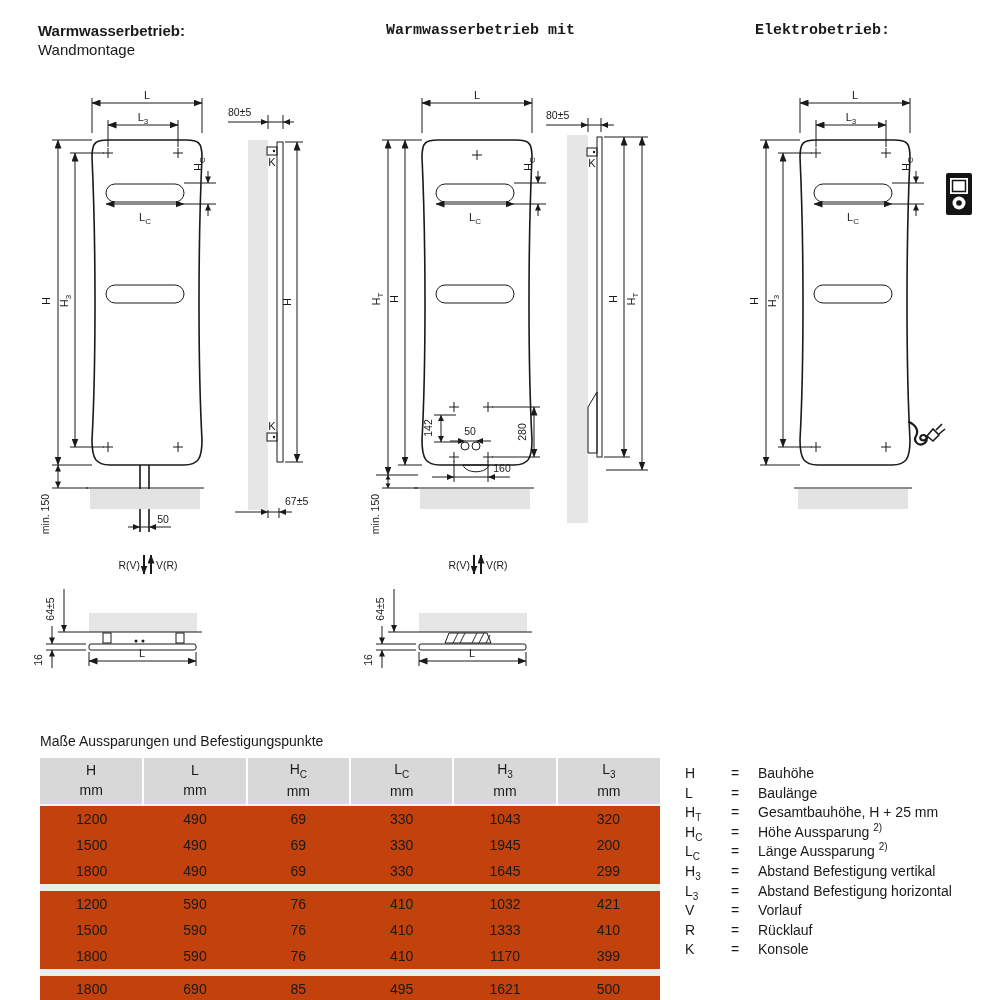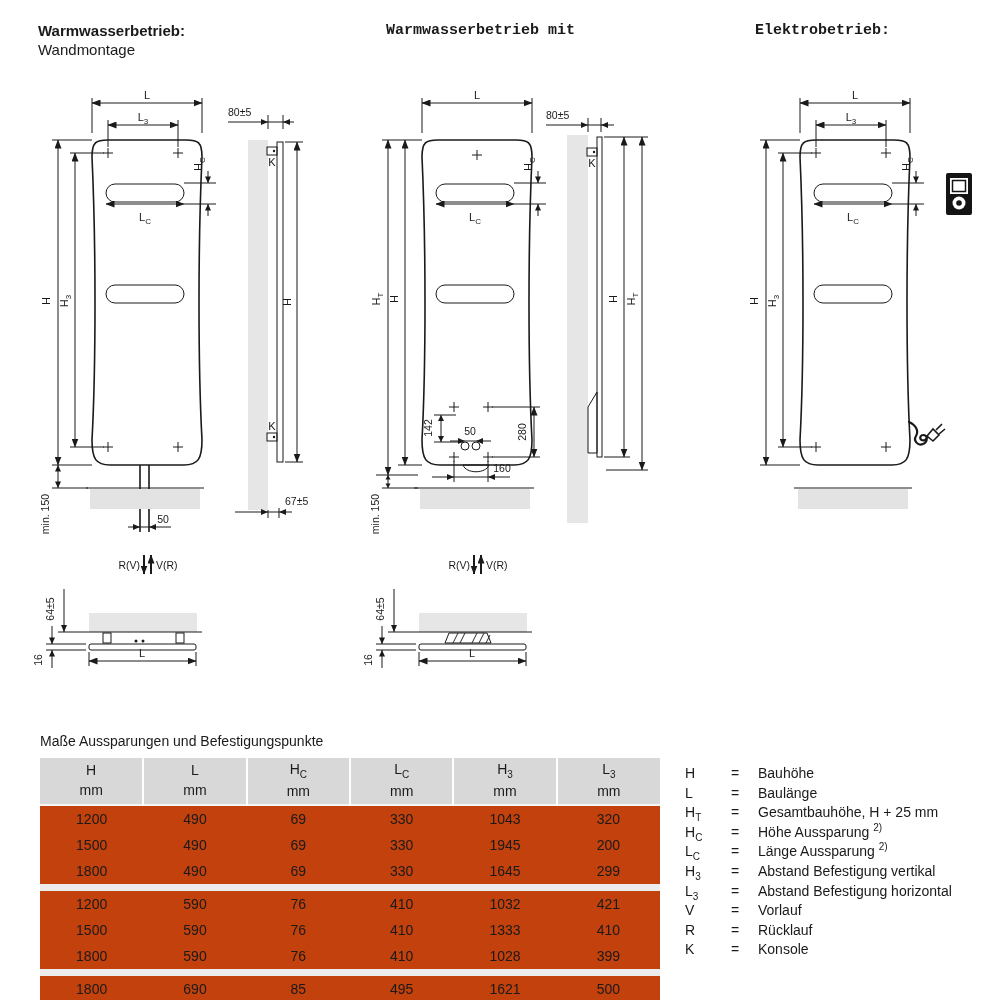--- a/index.html
+++ b/index.html
@@ -472,21 +472,21 @@
           <td>76</td>
           <td>410</td>
           <td>1333</td>
           <td>410</td>
         </tr>
         <tr>
           <td>1800</td>
           <td>590</td>
           <td>76</td>
           <td>410</td>
-          <td>1028</td>
+          <td>1170</td>
           <td>399</td>
         </tr>
         <tr class="gap">
           <td colspan="6"></td>
         </tr>
         <tr>
           <td>1800</td>
           <td>690</td>
           <td>85</td>
           <td>495</td>

